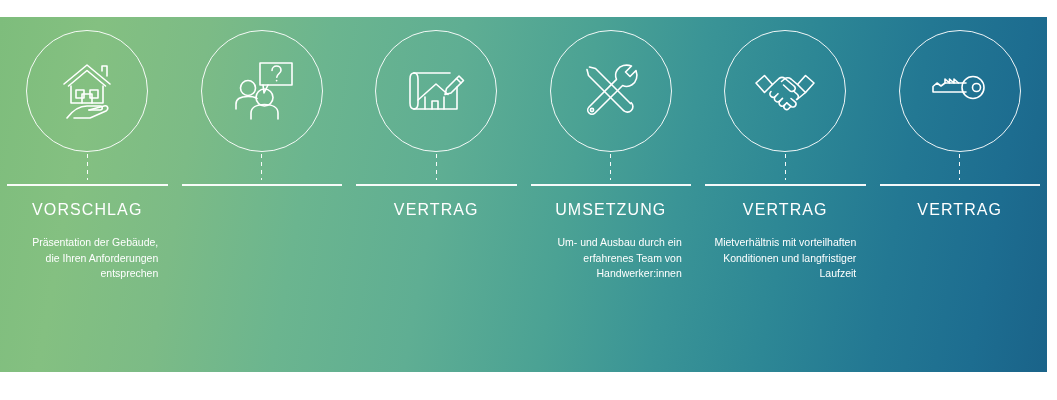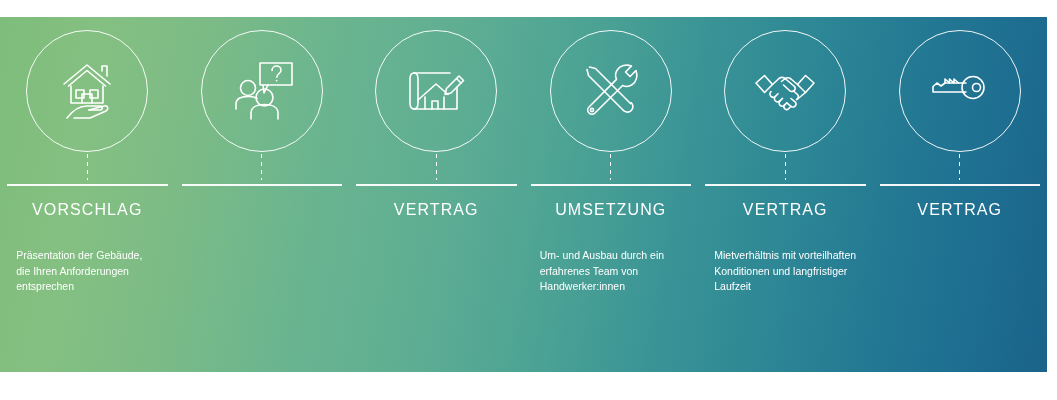--- a/index.html
+++ b/index.html
@@ -133,25 +133,25 @@
     letter-spacing: 1.1px;
     color: #ffffff;
     font-weight: 400;
     text-align: center;
     line-height: 1;
     white-space: nowrap;
   }
 
   
   .desc {
-    margin-top: 30px;
+    margin-top: 17px;
     font-size: 10.5px;
     line-height: 15.5px;
     color: #ffffff;
-    text-align: left;
+    text-align: right;
     max-width: 142px;
     font-weight: 400;
   }
 </style>
 </head>
 <body>
 
 <div class="page">
   <div class="banner grad">
     <div class="steps">

